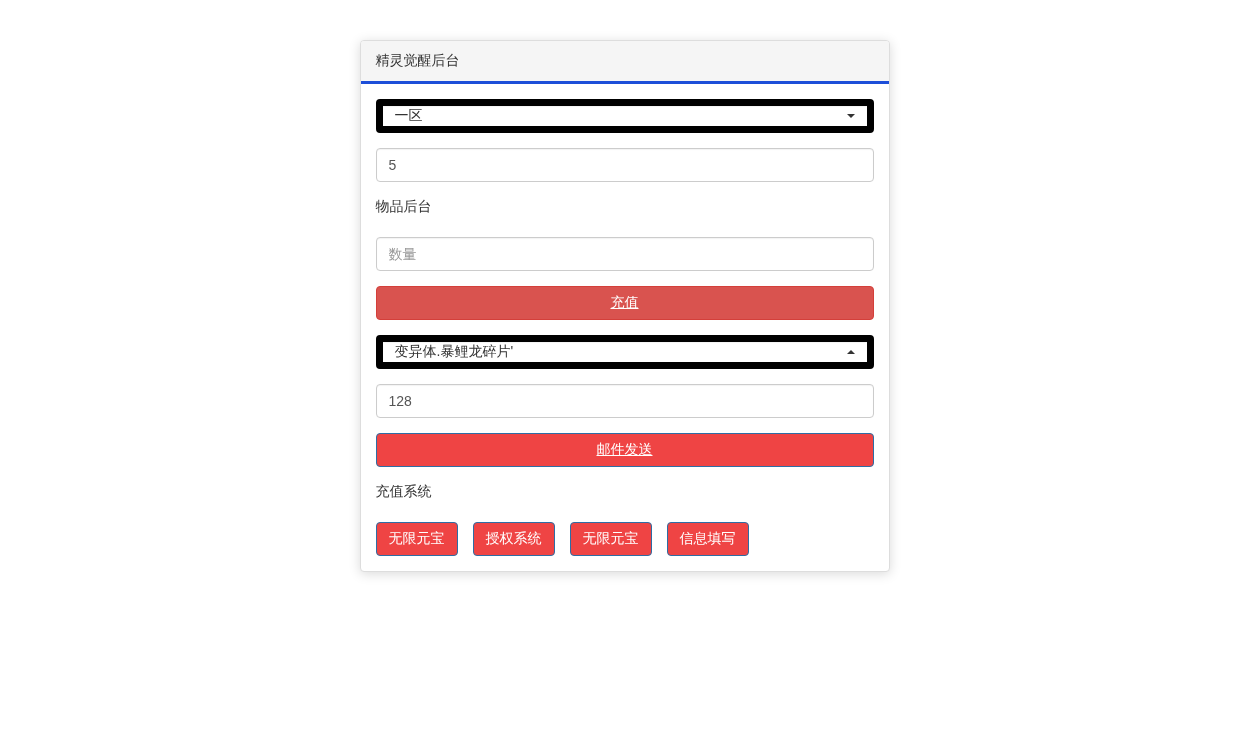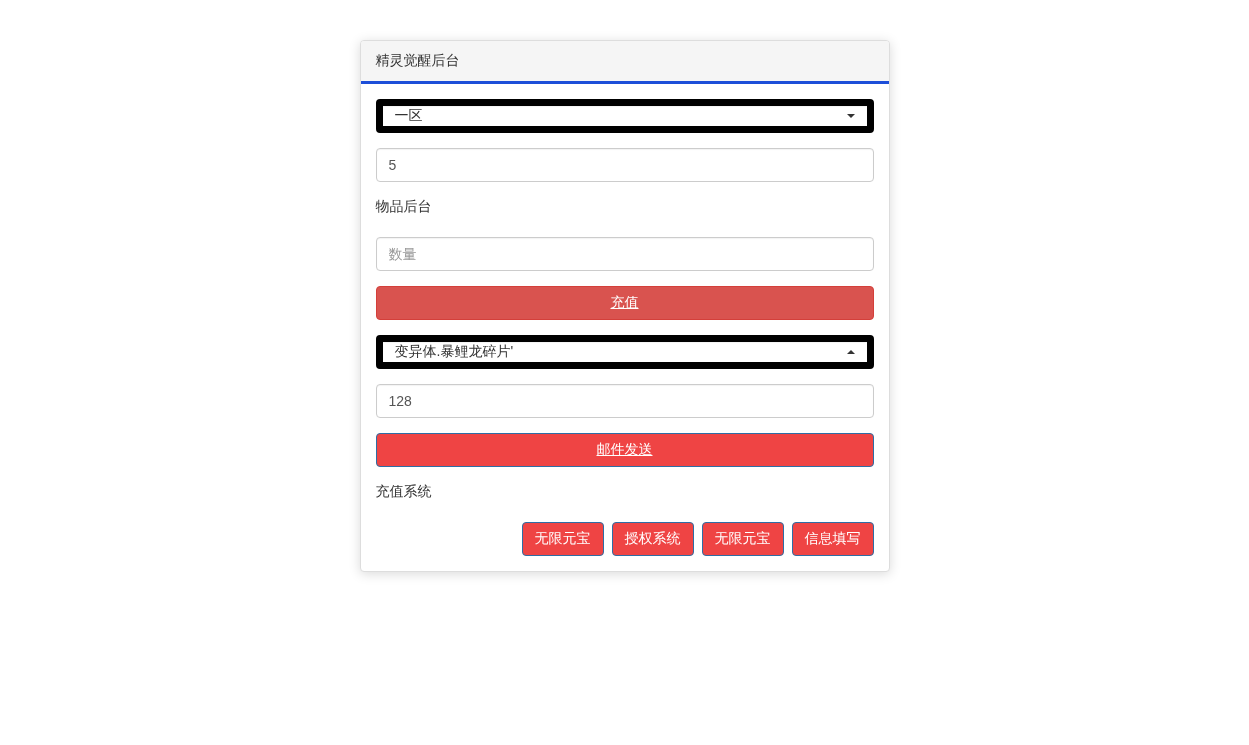--- a/index.html
+++ b/index.html
@@ -112,22 +112,21 @@
     background-color: #d9534f;
     border-color: #d43f3a;
   }
   .btn-primary {
     background-color: #ef4444;
     border-color: #2e6da4;
   }
   .btn-row {
     display: flex;
     flex-wrap: wrap;
-    gap: 8px;
-    justify-content: flex-end;
+    gap: 15px;
   }
   .mb-small { margin-bottom: 5px; }
 </style>
 </head>
 <body>
 
 <div class="panel">
   <div class="panel-heading">精灵觉醒后台</div>
   <div class="panel-body">
 

